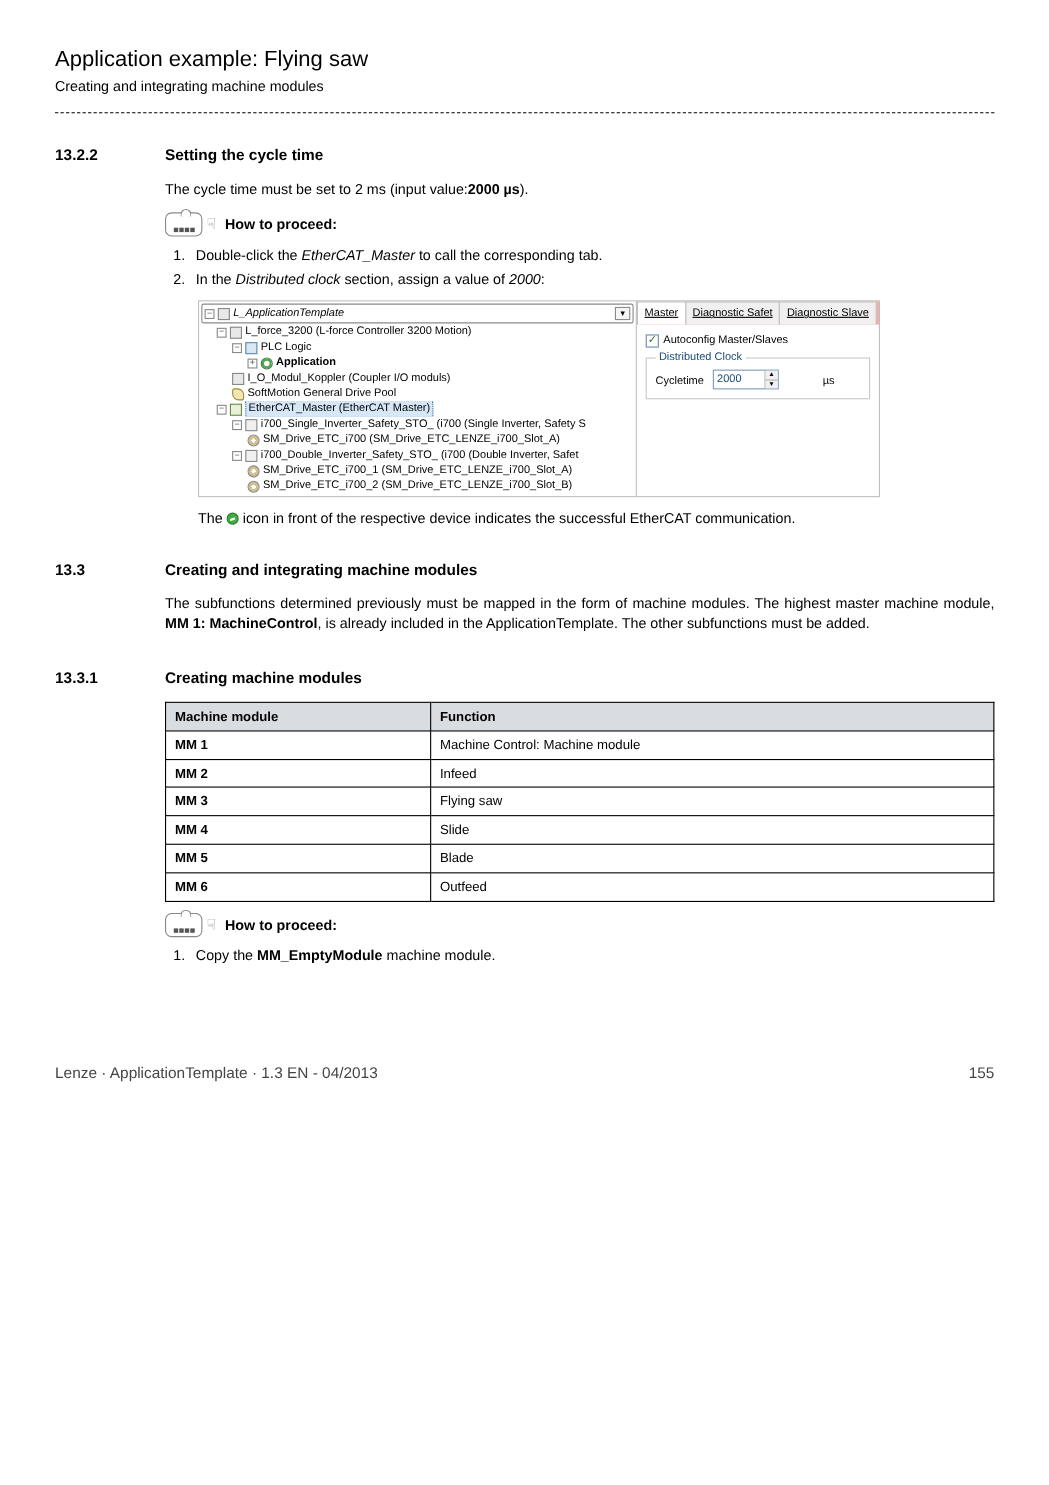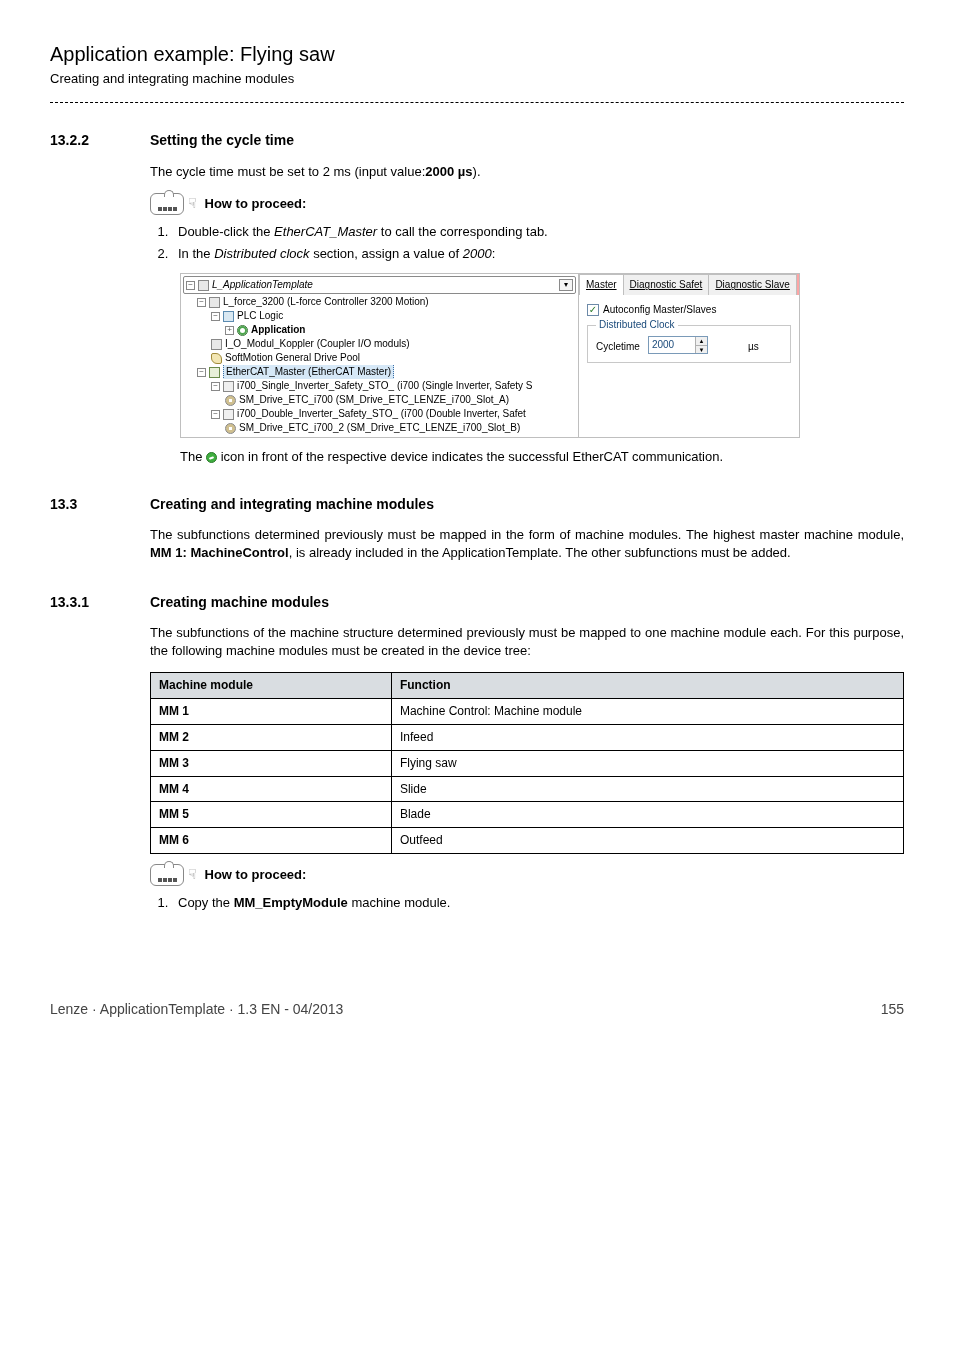--- a/index.html
+++ b/index.html
@@ -326,20 +326,24 @@
             <span class="tree-ico ico-gear"></span>
             <span>SM_Drive_ETC_i700 (SM_Drive_ETC_LENZE_i700_Slot_A)</span>
           </div>
         <div class="tree-line ind2">
             <span class="expander">−</span>
             <span class="tree-ico ico-inv"></span>
             <span>i700_Double_Inverter_Safety_STO_ (i700 (Double Inverter, Safet</span>
           </div>
         <div class="tree-line ind3">
             <span class="tree-ico ico-gear"></span>
+            <span>SM_Drive_ETC_i700_1 (SM_Drive_ETC_LENZE_i700_Slot_A)</span>
+          </div>
+        <div class="tree-line ind3">
+            <span class="tree-ico ico-gear"></span>
             <span>SM_Drive_ETC_i700_2 (SM_Drive_ETC_LENZE_i700_Slot_B)</span>
           </div>
       </div>
       <div class="right-pane">
         <div class="tabs">
           <div class="tab sel">Master</div>
           <div class="tab">Diagnostic Safet</div>
           <div class="tab">Diagnostic Slave</div>
         </div>
         <div class="tab-body">
@@ -383,21 +387,20 @@
   </p>
 </div>
 
 <div style="height:18px"></div>
 
 <div class="sec-row">
   <div class="sec-num">13.3.1</div>
   <div class="sec-head">Creating machine modules</div>
 </div>
 <div class="body-indent">
-  <p class="para justify">The subfunctions of the machine structure determined previously must be mapped to one machine module each. For this purpose, the following machine modules must be created in the device tree:</p>
 
   <table class="mm">
     <thead>
       <tr>
         <th>Machine module</th>
         <th>Function</th>
       </tr>
     </thead>
     <tbody>
       <tr>

